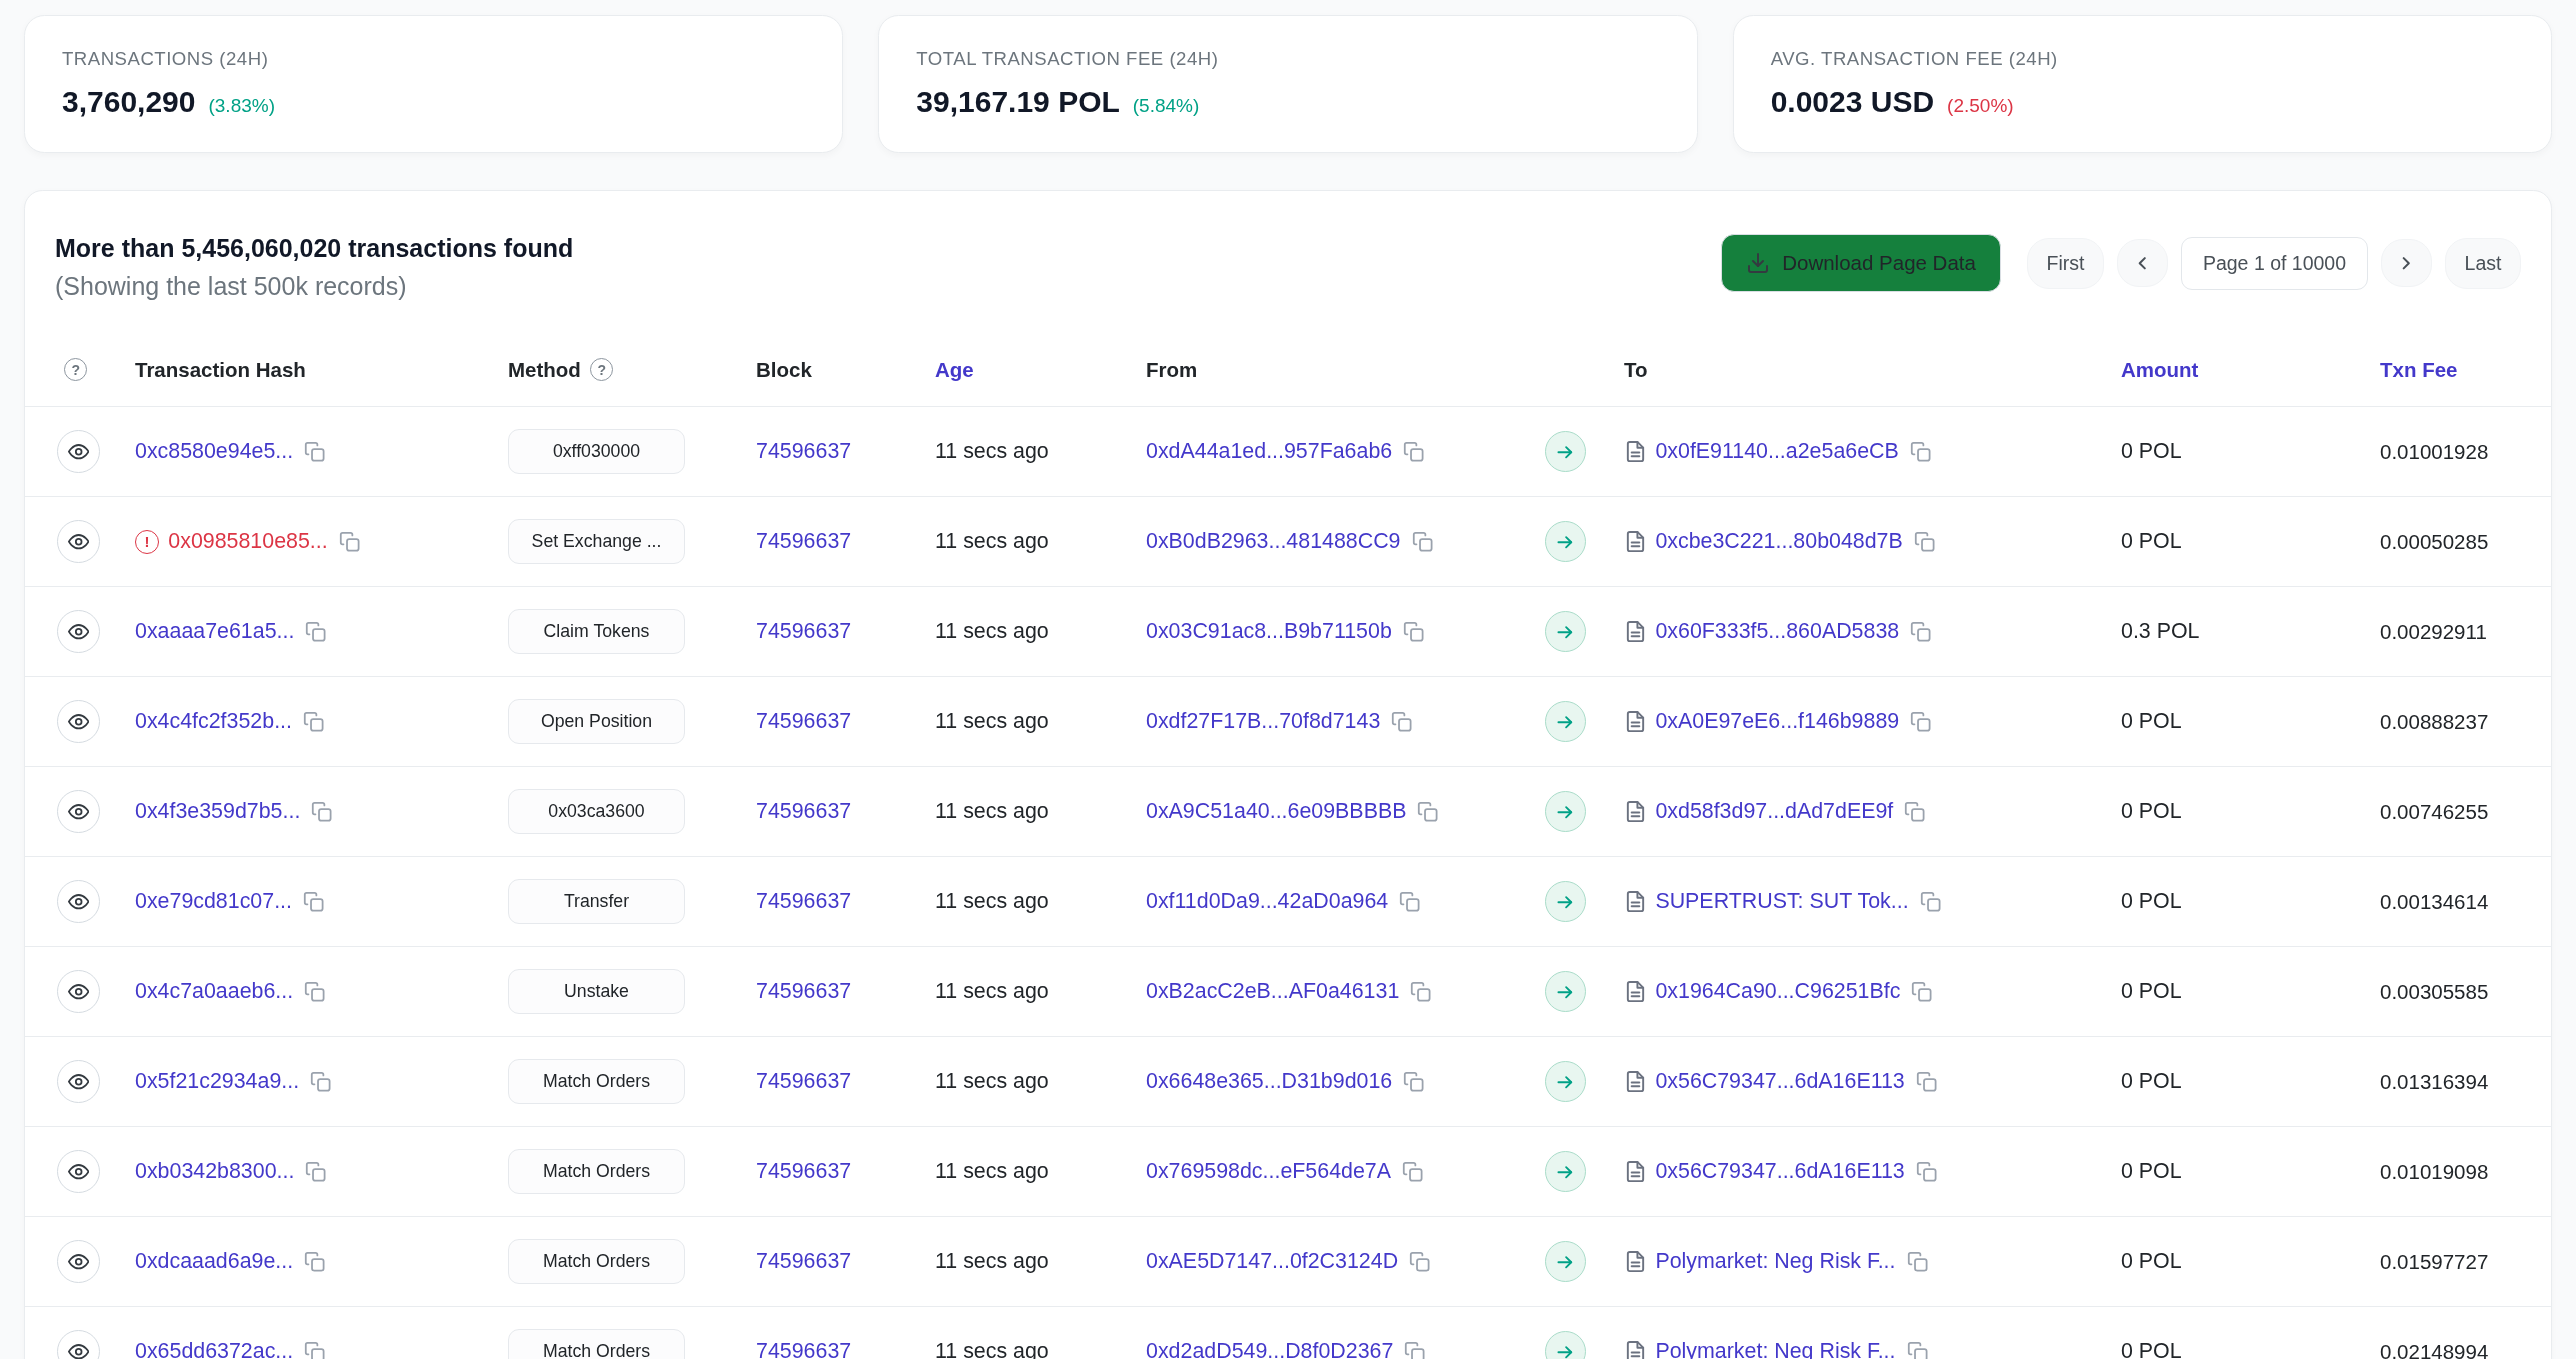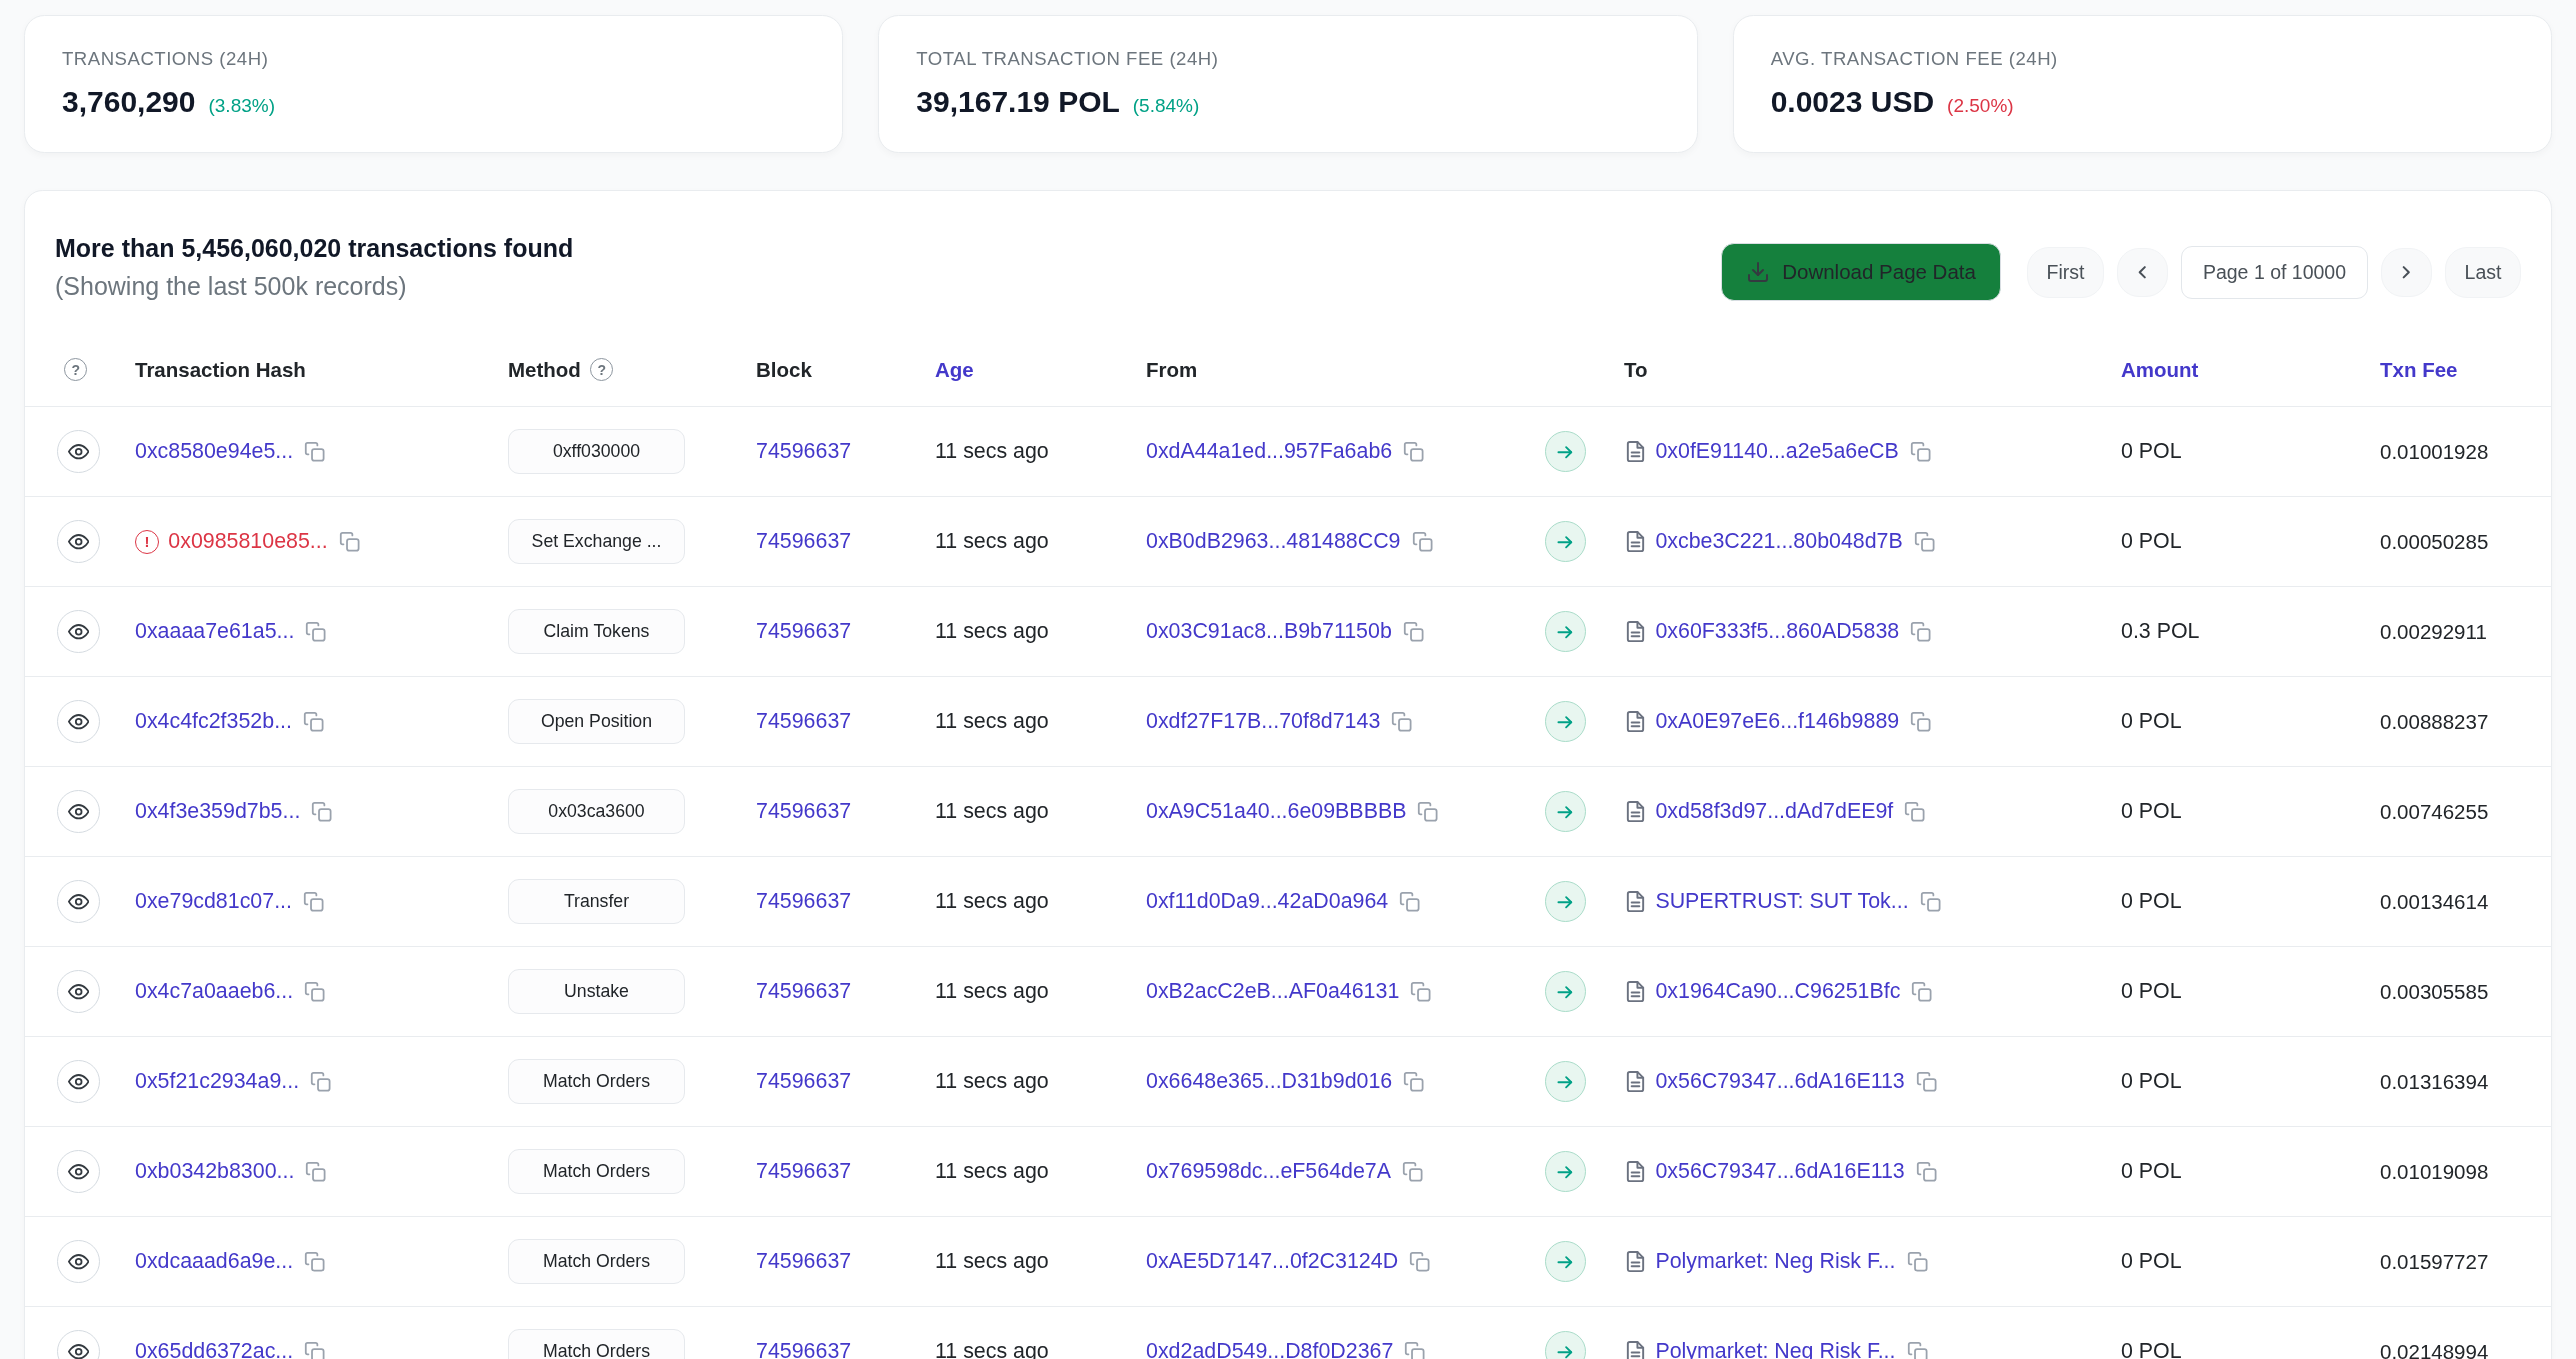--- a/index.html
+++ b/index.html
@@ -24,21 +24,21 @@
   .delta-down { color:#dc3545; }
   .stat-suffix { font-size:21.4px; color:#212529; }
 
   
   .panel {
     margin:37px 24px 0 24px; background:#fff; border:0.9px solid #e9ecef;
     border-radius:18.6px; min-height:1209px; box-shadow:0 2.8px 7.4px rgba(16,24,40,.03);
     overflow:hidden;
   }
   .panel-header {
-    display:flex; align-items:flex-end; justify-content:space-between;
+    display:flex; align-items:flex-start; justify-content:space-between;
     padding:43px 30px 32px 30px;
   }
   .summary-title { font-size:25px; font-weight:700; color:#111827; }
   .summary-sub { font-size:25px; color:#6c757d; margin-top:9.3px; }
   .header-controls { display:flex; align-items:center; gap:26px; }
 
   .btn-download {
     display:inline-flex; align-items:center; gap:12px;
     background:#15803d; border:0.9px solid #d9dee3; border-radius:13px;
     padding:16px 24px; font-size:20.5px; color:#212529; font-family:inherit;

